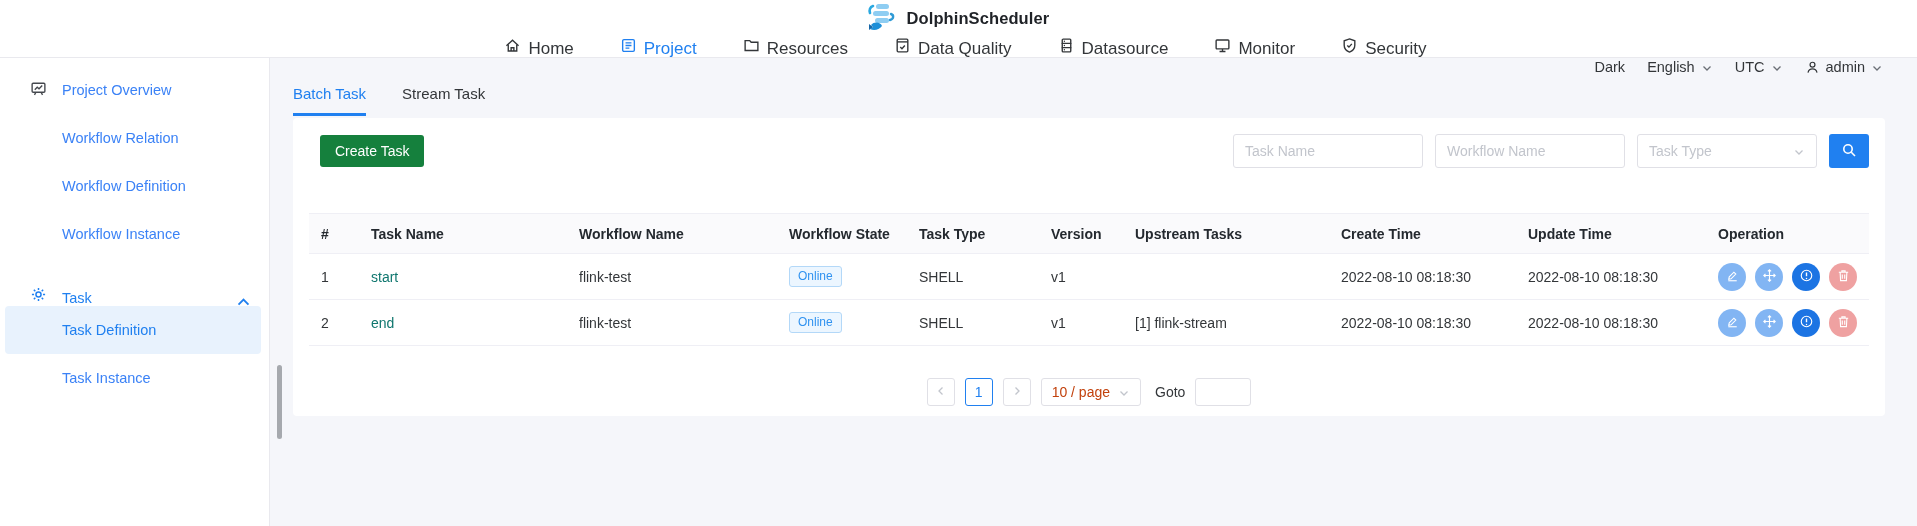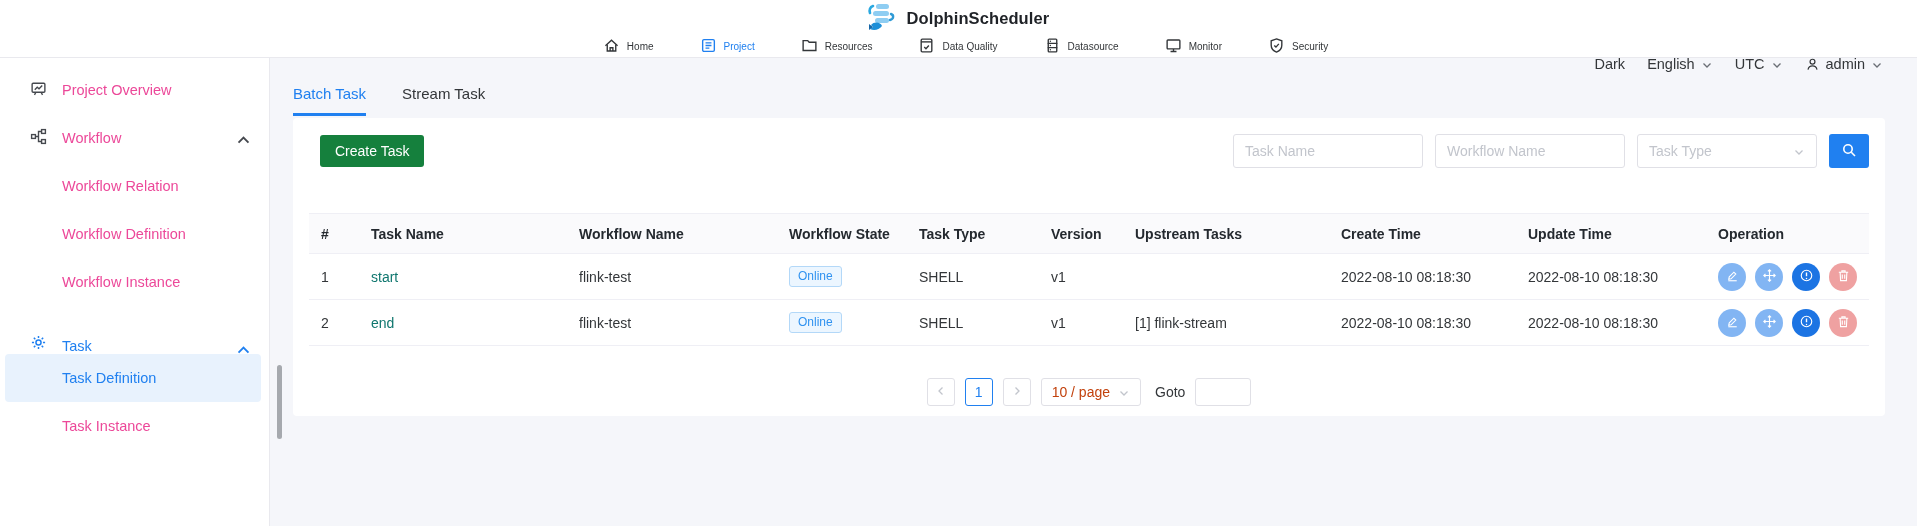--- a/index.html
+++ b/index.html
@@ -6,32 +6,32 @@
   html,body { width:1917px; height:526px; overflow:hidden;
     font-family:"Liberation Sans","DejaVu Sans",sans-serif;
     background:#f5f6fa; color:#333639; font-size:14px; }
 
   
   .navbar { position:absolute; left:0; top:0; width:1917px; height:58px;
     background:#fff; border-bottom:1px solid #e9e9ee; display:flex; align-items:center; z-index:5;flex-direction:column;}
   .brand { display:flex; align-items:center; gap:8px; padding-left:14px; width:216px; }
   .brand-name { font-size:16.5px; font-weight:600; color:#1f2227; letter-spacing:.1px; }
   .nav-menu { display:flex; align-items:center; gap:46px; margin-left:14px; }
-  .nav-item { display:flex; align-items:center; gap:7px; color:#333639; cursor:pointer; font-size:10px;}
+  .nav-item { display:flex; align-items:flex-end; gap:7px; color:#333639; cursor:pointer; font-size:17px;}
   .nav-item svg { width:17px; height:17px; }
   .nav-item.active { color:#2080f0; }
   .nav-right { margin-left:auto; display:flex; align-items:flex-end; gap:22px; padding-right:34px; font-size:14.5px;}
   .nav-right .ctrl { display:flex; align-items:center; gap:6px; cursor:pointer; color:#333639;}
   .chev { width:12px; height:12px; color:#6b6f76; }
 
   
   .sidebar { position:absolute; left:0; top:58px; width:270px; height:468px;
     background:#fff; border-right:1px solid #e9e9ee; padding-top:8px; }
   .side-item { height:48px; display:flex; align-items:center; padding:0 22px 0 30px;
-    color:#ec4899; cursor:pointer; font-size:14.5px; }
+    color:#3b82f6; cursor:pointer; font-size:14.5px; }
   .side-item svg { width:17px; height:17px; margin-right:15px; flex:none; color:#45484e;}
   .side-item .lbl { flex:1; }
   .side-item.sub { padding-left:62px; }
   .side-item.parent-active { color:#2080f0;align-items:flex-end; }
   .side-item.parent-active svg { color:#2080f0; }
   .side-item.selected { background:#e8f2fd; color:#2080f0; border-radius:4px; margin:0 8px 0 5px;
     padding-left:57px; }
   .side-scroll-thumb { position:absolute; left:277px; top:365px; width:5px; height:74px;
     background:#a6a9ae; border-radius:3px; }
 
@@ -193,32 +193,20 @@
 
 <div class="sidebar">
   <div class="side-item">
     <span><svg viewBox="0 0 16 16" fill="none" stroke="currentColor" stroke-width="1.3">
           <rect x="2" y="3" width="12" height="8.5" rx="1"></rect>
           <path d="M4.5 9.1l2.3-2.3 1.7 1.4 3-3"></path>
           <path d="M5.6 11.5L4.2 14M10.4 11.5l1.4 2.5"></path>
         </svg></span>
     <span class="lbl">Project Overview</span>
   </div>
-  <div class="side-item">
-    <span><svg viewBox="0 0 16 16" fill="none" stroke="currentColor" stroke-width="1.3">
-          <rect x="1.5" y="6.2" width="3.6" height="3.6"></rect>
-          <rect x="10.9" y="1.5" width="3.6" height="3.6"></rect>
-          <rect x="10.9" y="10.9" width="3.6" height="3.6"></rect>
-          <path d="M5.1 8H8M8 8V3.3h2.9M8 8v4.7h2.9"></path>
-        </svg></span>
-    <span class="lbl">Workflow</span>
-    <span class="chev"><svg viewBox="0 0 12 12" fill="none" stroke="currentColor" stroke-width="1.3">
-          <path d="M2.5 7.5L6 4l3.5 3.5"></path>
-        </svg></span>
-  </div>
   <div class="side-item sub">
     <span class="lbl">Workflow Relation</span>
   </div>
   <div class="side-item sub">
     <span class="lbl">Workflow Definition</span>
   </div>
   <div class="side-item sub">
     <span class="lbl">Workflow Instance</span>
   </div>
   <div class="side-item parent-active">

